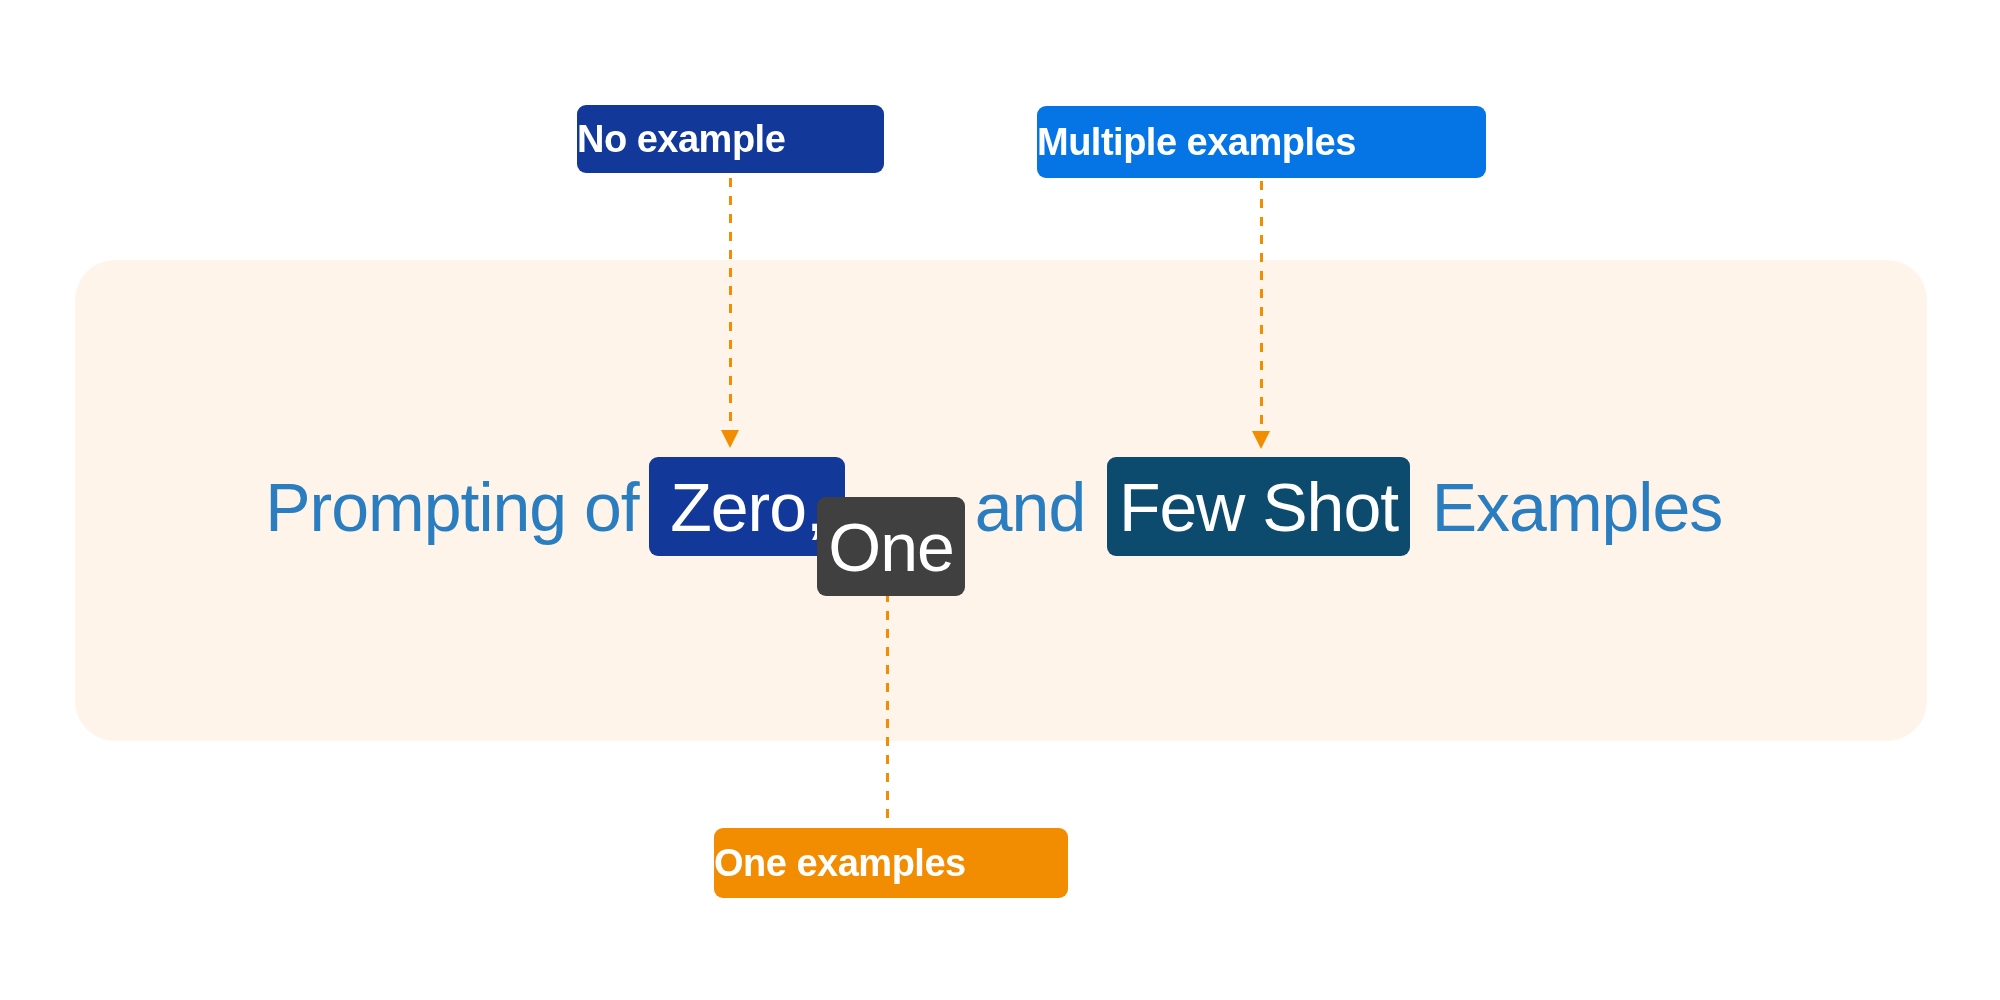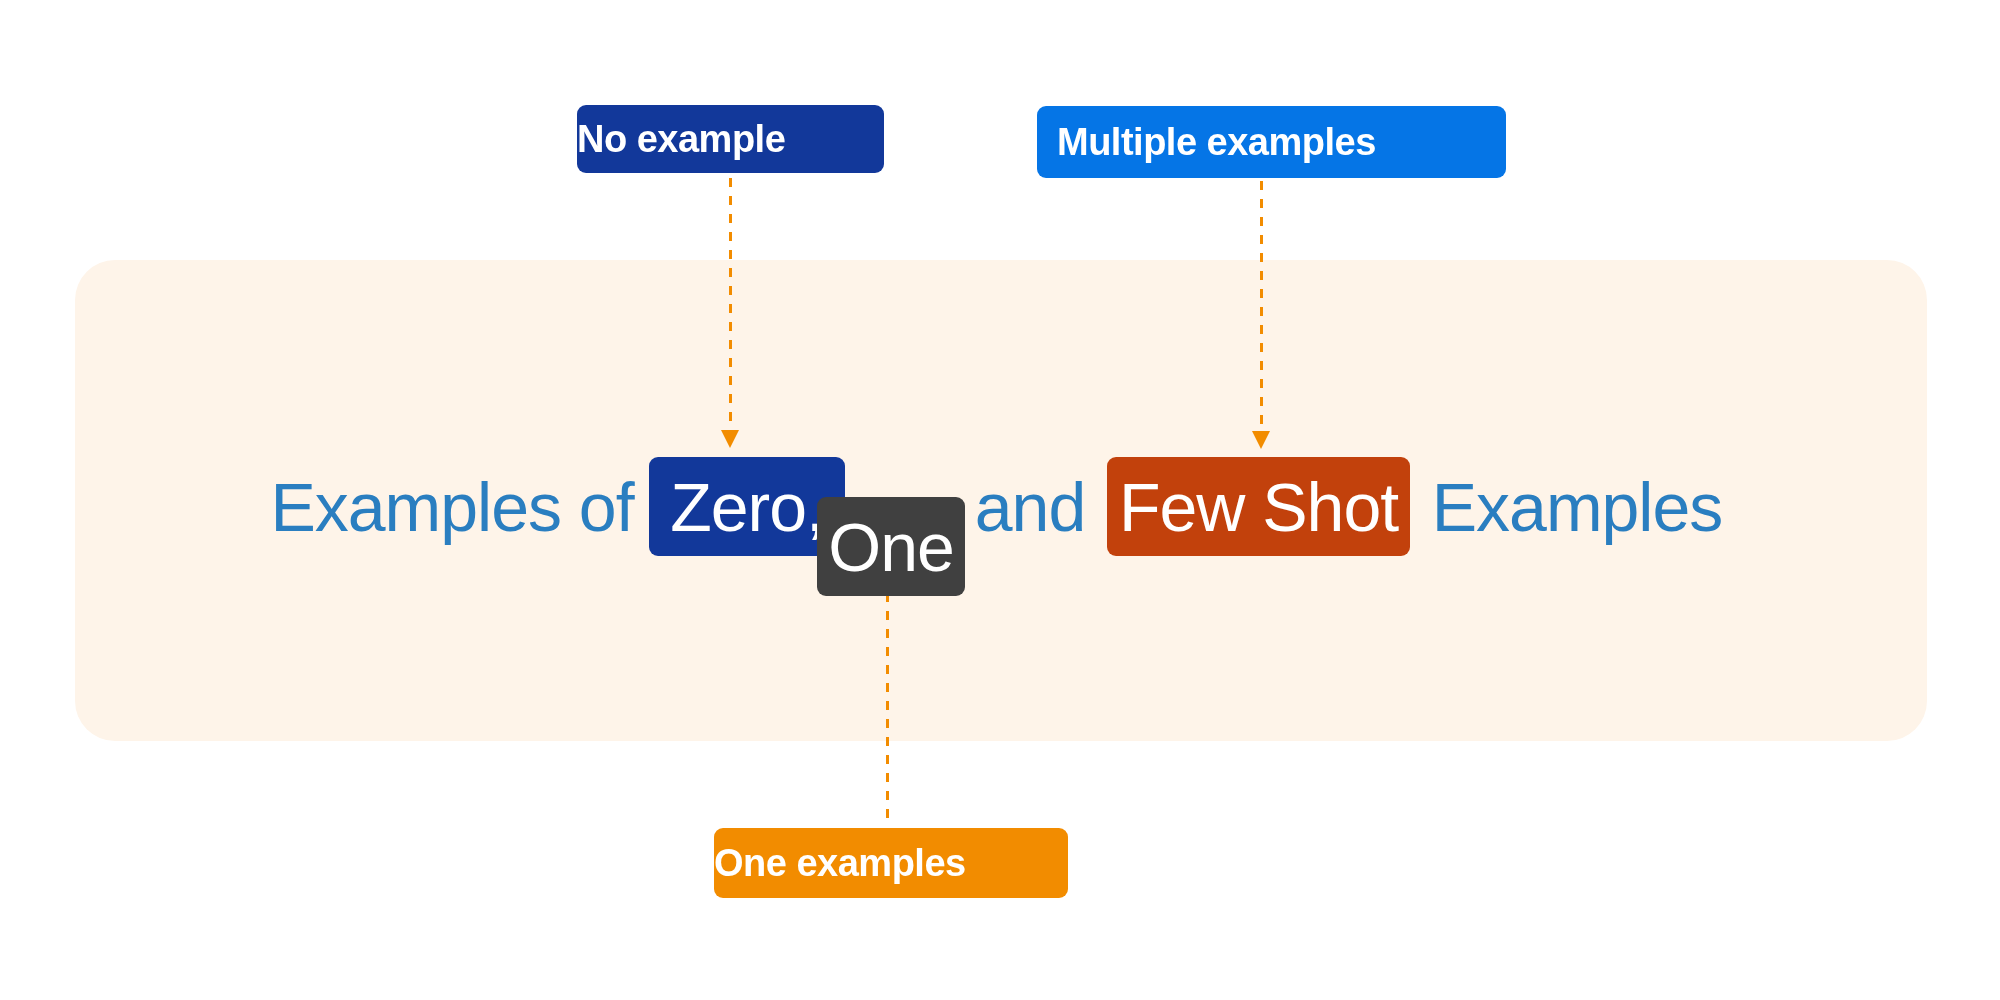--- a/index.html
+++ b/index.html
@@ -44,52 +44,52 @@
 </style>
 </head>
 <body>
 
 <div class="panel"></div>
 
 <div class="label-box" style="left:577px; top:105px; width:307px; height:68px; background:#12389A;">
   <span>No example</span>
 </div>
 
-<div class="label-box" style="left:1037px; top:106px; width:449px; height:72px; background:#0575E6;padding-left:20px;">
+<div class="label-box" style="left:1037px; top:106px; width:449px; height:72px; background:#0575E6;">
   <span>Multiple examples</span>
 </div>
 
 <div class="label-box" style="left:714px; top:828px; width:354px; height:70px; background:#F28C00;">
   <span>One examples</span>
 </div>
 
 <div class="dash-v" style="left:729px; top:178px; height:254px;"></div>
 <div class="arrow-down" style="left:721px; top:430px;"></div>
 
 <div class="dash-v" style="left:1260px; top:181px; height:251px;"></div>
 <div class="arrow-down" style="left:1252px; top:431px;"></div>
 
 <div class="arrow-up" style="left:878px; top:553px;"></div>
 <div class="dash-v" style="left:886px; top:575px; height:249px;"></div>
 
 <div class="title-text" style="left:262px; width:380px;">
-  <span>Examples of</span>
+  <span>Prompting of</span>
 </div>
 
 <div class="hl" style="left:649px; width:196px; background:#12389A;">
   <span>Zero,</span>
 </div>
 
 <div class="hl" style="left:817px; width:148px; background:#404040;margin-top:40px;">
   <span>One</span>
 </div>
 
 <div class="title-text" style="left:970px; width:120px;">
   <span>and</span>
 </div>
 
-<div class="hl" style="left:1107px; width:303px; background:#c2410c;">
+<div class="hl" style="left:1107px; width:303px; background:#0c4a6e;">
   <span>Few Shot</span>
 </div>
 
 <div class="title-text" style="left:1416px; width:322px;">
   <span>Examples</span>
 </div>
 
 </body></html>

